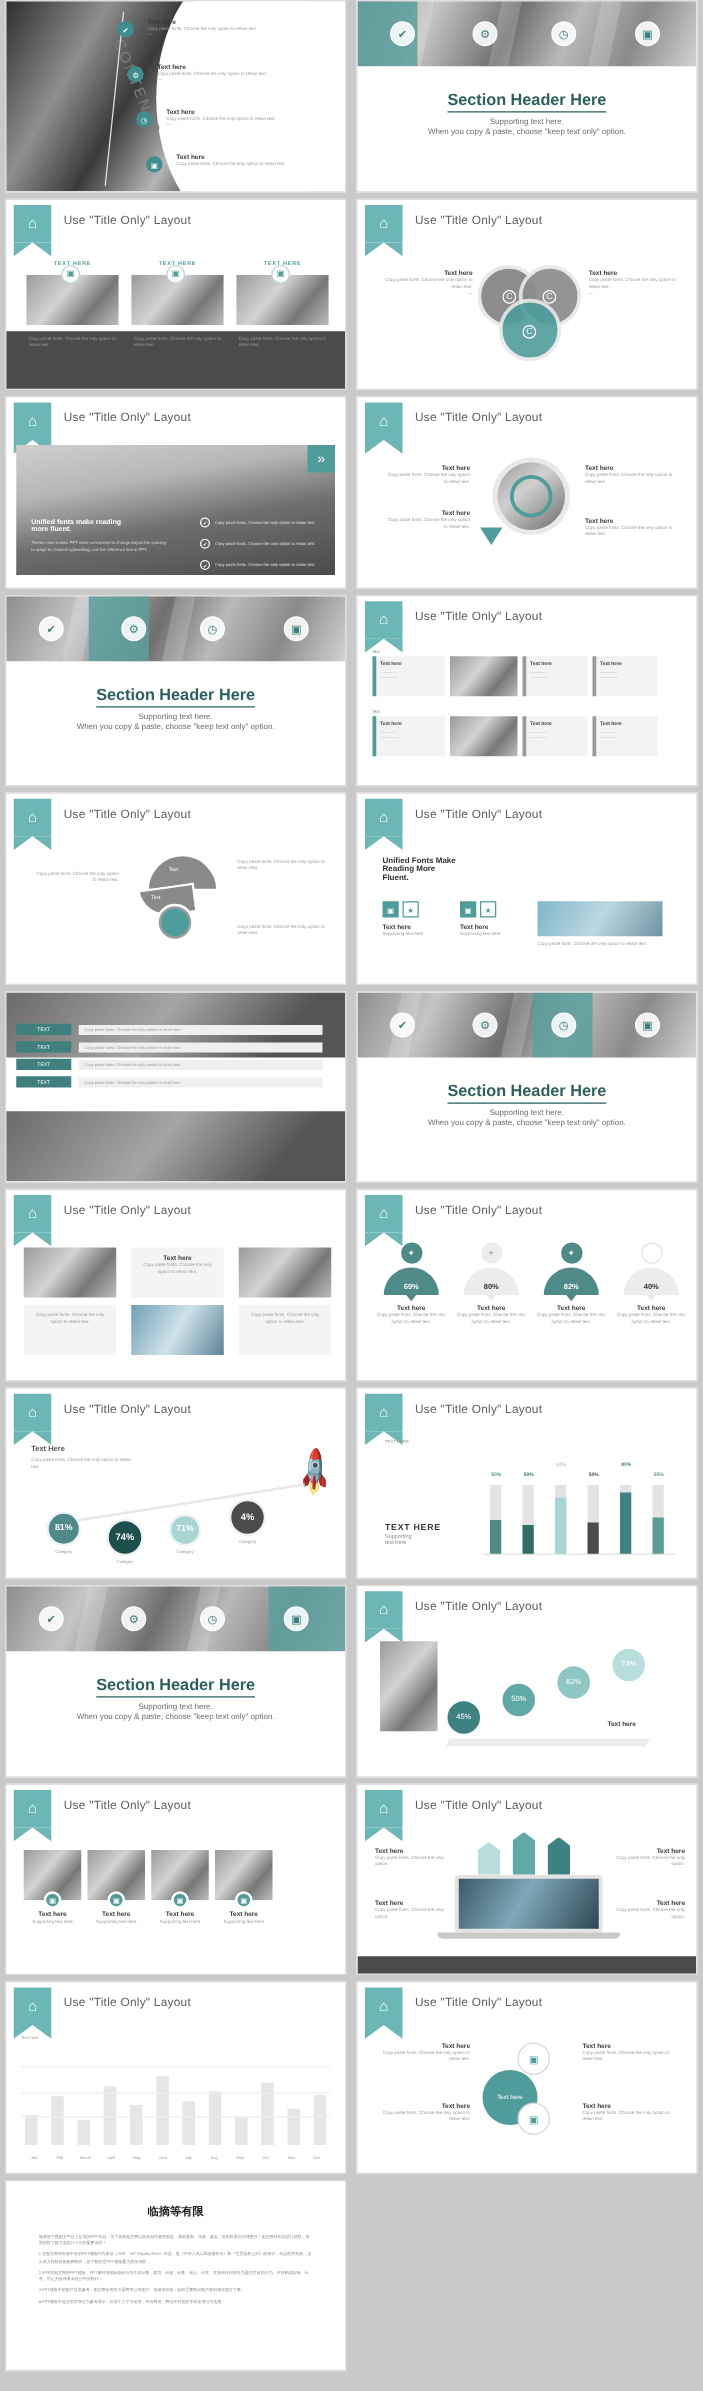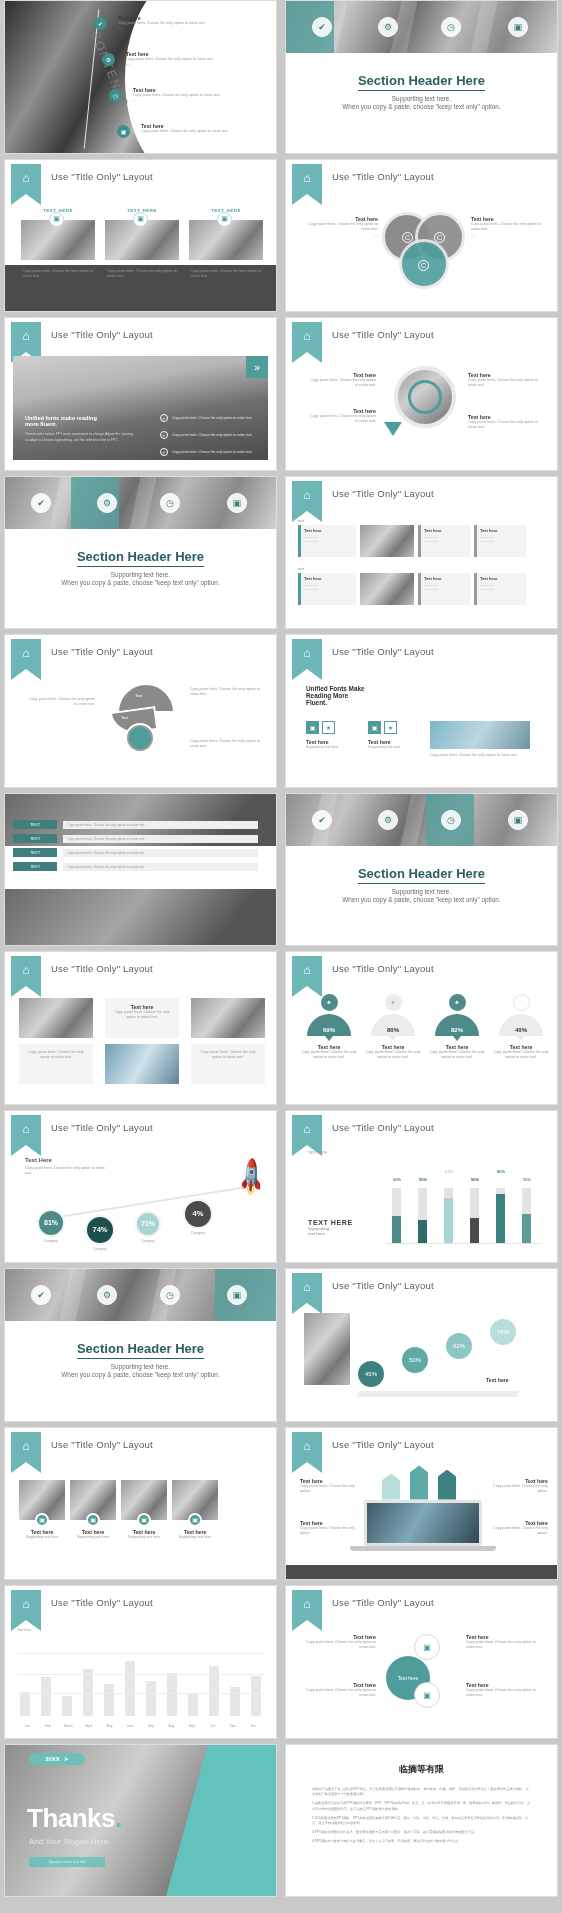--- a/index.html
+++ b/index.html
@@ -683,34 +683,20 @@
     <div style="position:absolute;left:180px;top:48px;width:74px;">
       <div class="tinyb">Text here</div>
       <div class="tiny">Copy paste fonts. Choose the only option to retain text.</div>
     </div>
     <div style="position:absolute;left:180px;top:96px;width:74px;">
       <div class="tinyb">Text here</div>
       <div class="tiny">Copy paste fonts. Choose the only option to retain text.</div>
     </div>
   </div>
 
-  <div class="slide thanksslide">
-    <div style="position:absolute;inset:0;background:linear-gradient(120deg,#8d8d8d,#cfcfcf 40%,#6f6f6f 75%,#9e9e9e);"></div>
-    <div style="position:absolute;right:0;top:0;bottom:0;width:110px;background:#62c2bc;clip-path:polygon(38% 0,100% 0,100% 100%,0 100%);"></div>
-    <div style="position:absolute;left:24px;top:8px;width:56px;height:12px;border-radius:9px;background:rgba(98,194,188,.85);display:flex;align-items:center;justify-content:center;gap:4px;">
-      <span style="color:#fff;font-size:6px;font-weight:bold;">20XX</span>
-      <span style="color:#fff;font-size:6px;">➤</span>
-    </div>
-    <div style="position:absolute;left:22px;top:58px;display:flex;align-items:flex-end;">
-      <span style="color:#fff;font-size:26px;font-weight:bold;letter-spacing:-.5px;">Thanks</span>
-      <span style="color:#62c2bc;font-size:26px;font-weight:bold;">.</span>
-    </div>
-    <div style="position:absolute;left:24px;top:92px;color:#e7e7e7;font-size:8px;">And Your Slogan Here.</div>
-    <div style="position:absolute;left:24px;top:112px;width:76px;height:10px;background:rgba(98,194,188,.8);display:flex;align-items:center;justify-content:center;color:#cfefed;font-size:3.6px;">Speaker name and title</div>
-  </div>
 
   <div class="slide">
     <div style="position:absolute;left:0;right:0;top:18px;text-align:center;font-size:9px;font-weight:bold;color:#1f1f1f;">临摘等有限</div>
     <div class="copy" style="position:absolute;left:26px;right:26px;top:42px;">
       <p>感谢您下载图文平台上提供的PPT作品，为了您和图文网以及原创作者的权益，请勿复制、传播、贩卖，否则将承担法律责任！图文网对作品进行授权，按照授权了解文面进行十分的重要说明！</p>
       <p>1.在图文网所有权中有的PPT模板均为原创（VRF、VIP Royalty-Free）作品，受《中华人民共和国著作法》和《世界版权公约》的保护，作品的所有权，当次双方作权对图图网所有，您下载的是PPT模板最大的使用权；</p>
       <p>2.不得将图文网的PPT模板、PPT素材或国际成部分用于再出售、赠与、出租、出售、转让、分发、发布或任何形近为盈性性目的行为、不得构成担保、出资、禁止无效或者未经公中的权利；</p>
       <p>3.PPT模板中的图片仅供参考，图文网使用的大量商用公司图片、临摘等有限，如有需要购买图片权利请在图文下载；</p>
       <p>4.PPT模板中包含的字体仅为参考展示，仅供个人学习使用，不得商用，网站不对您的字体使用行为负责。</p>
     </div>

